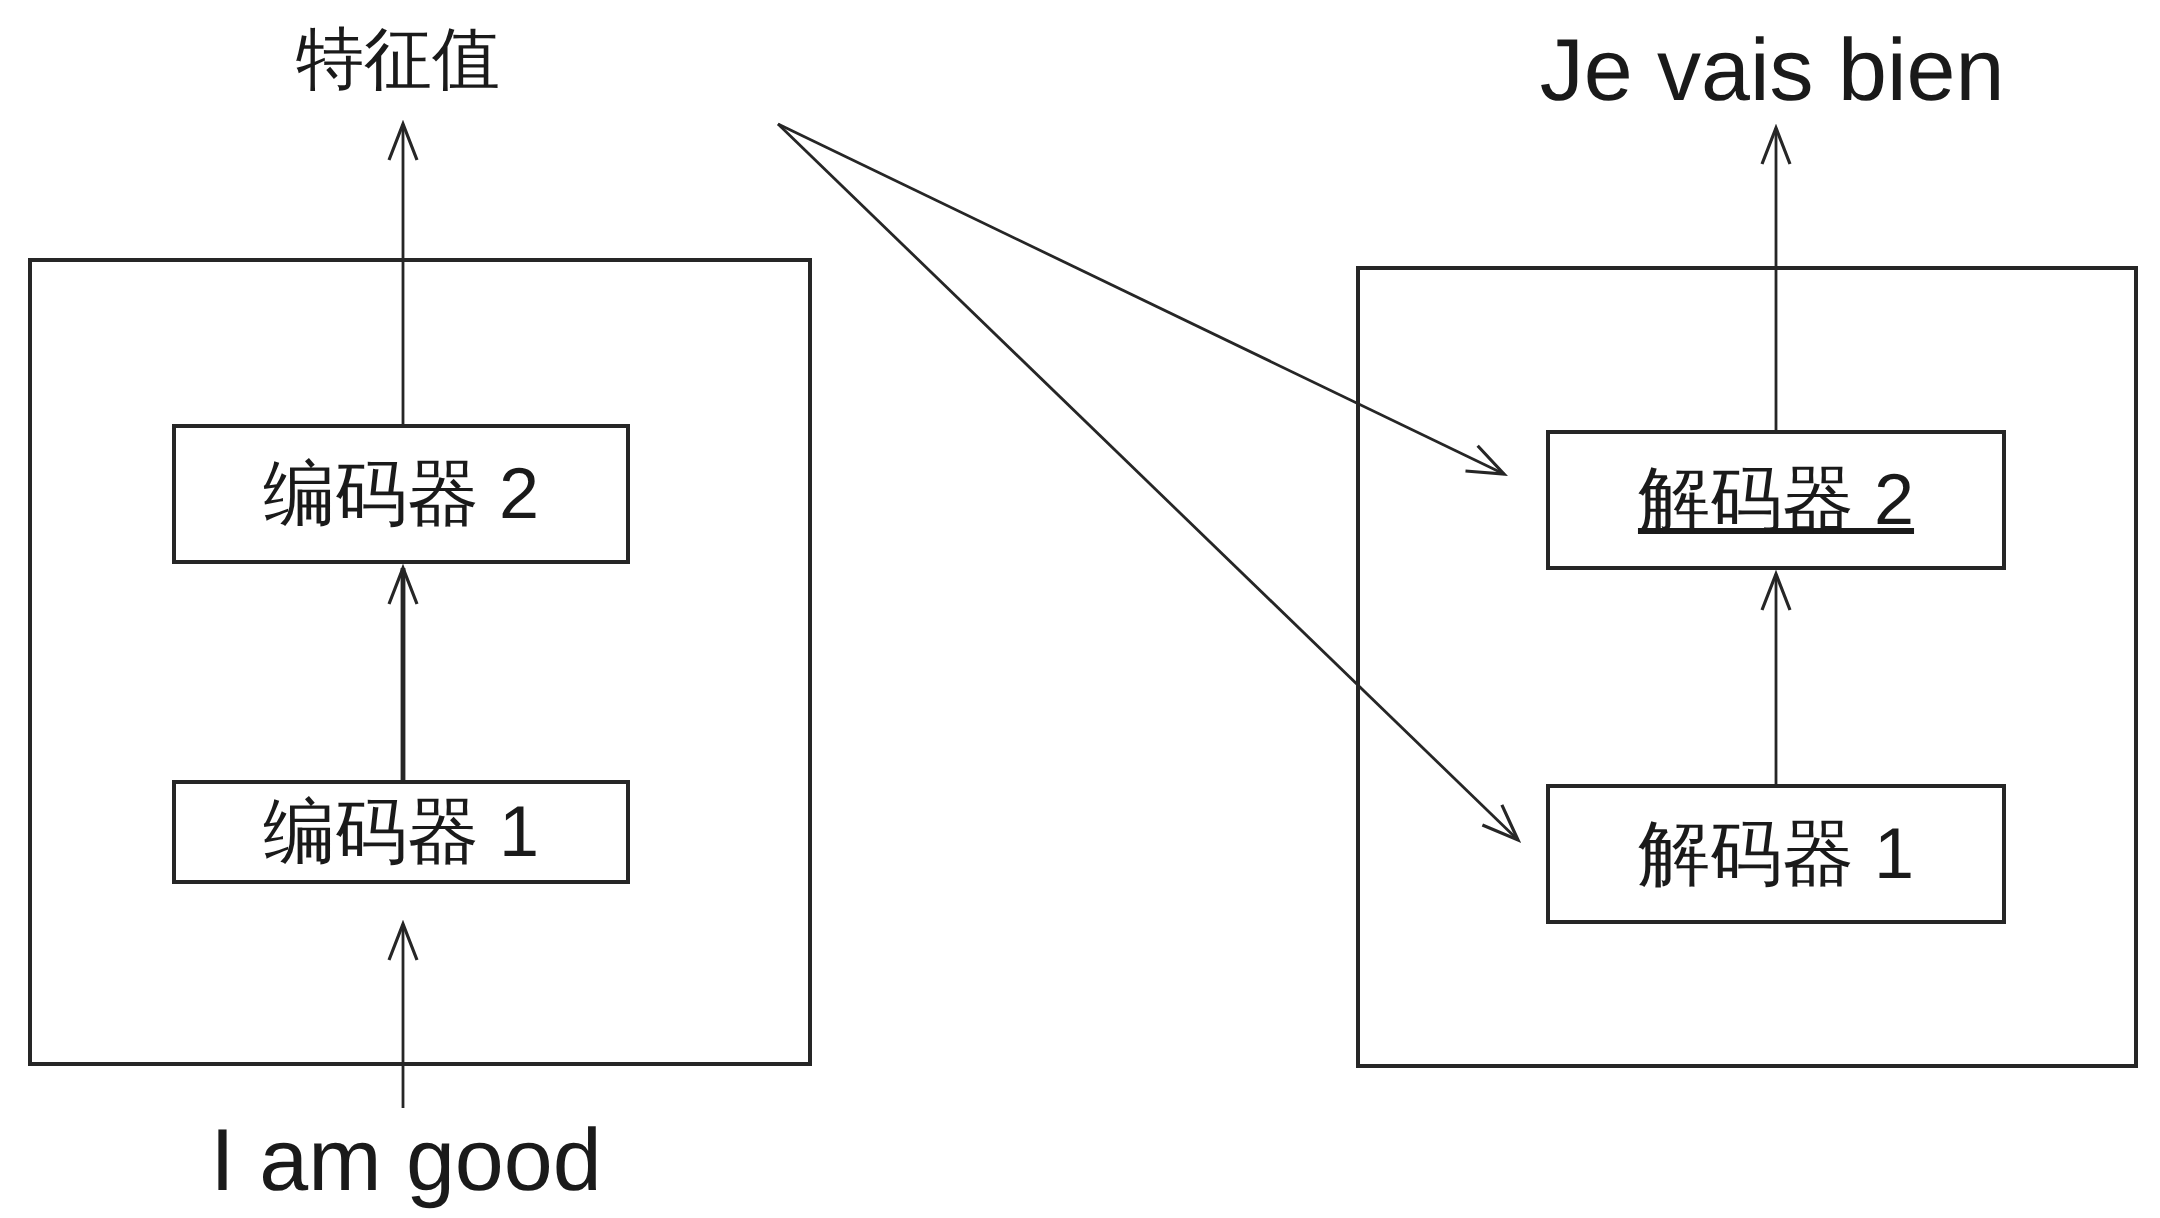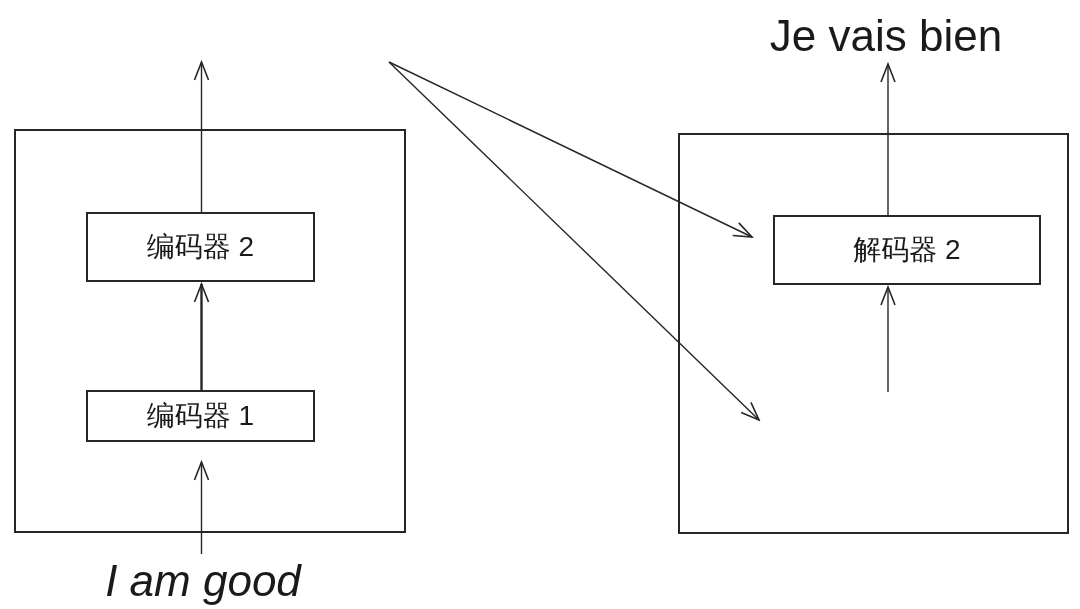--- a/index.html
+++ b/index.html
@@ -29,38 +29,38 @@
     box-sizing:border-box;
   }
   .container.encoder{left:14px;top:129px;width:392px;height:404px;}
   .container.decoder{left:678px;top:133px;width:391px;height:401px;}
   .block{
     position:absolute;
     border:2px solid var(--line);
     background:var(--bg);
     box-sizing:border-box;
     display:flex;align-items:center;justify-content:center;
-    font-size:28px;
+    font-size:36px;
     white-space:nowrap;
   }
   .block.enc2{left:86px;top:212px;width:229px;height:70px;}
   .block.enc1{left:86px;top:390px;width:229px;height:52px;}
-  .block.dec2{left:773px;top:215px;width:268px;height:70px;}
+  .block.dec2{left:773px;top:215px;width:230px;height:70px;text-decoration:underline;}
   .block.dec1{left:773px;top:392px;width:230px;height:70px;}
   .free-label{
     position:absolute;
     transform:translateX(-50%);
     white-space:nowrap;
     font-size:44px;
     line-height:1.1;
   }
   .free-label.cjk{font-size:34px;}
   .lbl-feature{left:199px;top:12px;}
   .lbl-output{left:886px;top:12px;}
-  .lbl-input{left:203px;top:557px;font-style:italic;}
+  .lbl-input{left:203px;top:557px;}
 </style>
 </head>
 <body>
 
 <div class="stage">
 
   <svg class="overlay" width="1080" height="609" viewBox="0 0 1080 609" xmlns="http://www.w3.org/2000/svg">
     <defs>
       <marker id="ah" markerUnits="userSpaceOnUse" markerWidth="40" markerHeight="30" refX="38" refY="15" orient="auto">
         <path d="M20,8 L38,15 L20,22" fill="none" stroke="#262626" stroke-width="1.6"></path>
@@ -80,17 +80,21 @@
 
   <div class="block enc2">
     <span>编码器 2</span>
   </div>
   <div class="block enc1">
     <span>编码器 1</span>
   </div>
   <div class="block dec2">
     <span>解码器 2</span>
   </div>
+  <div class="block dec1">
+    <span>解码器 1</span>
+  </div>
 
+  <div class="free-label cjk lbl-feature">特征值</div>
   <div class="free-label lbl-output">Je vais bien</div>
   <div class="free-label lbl-input">I am good</div>
 
 </div>
 
 </body></html>

